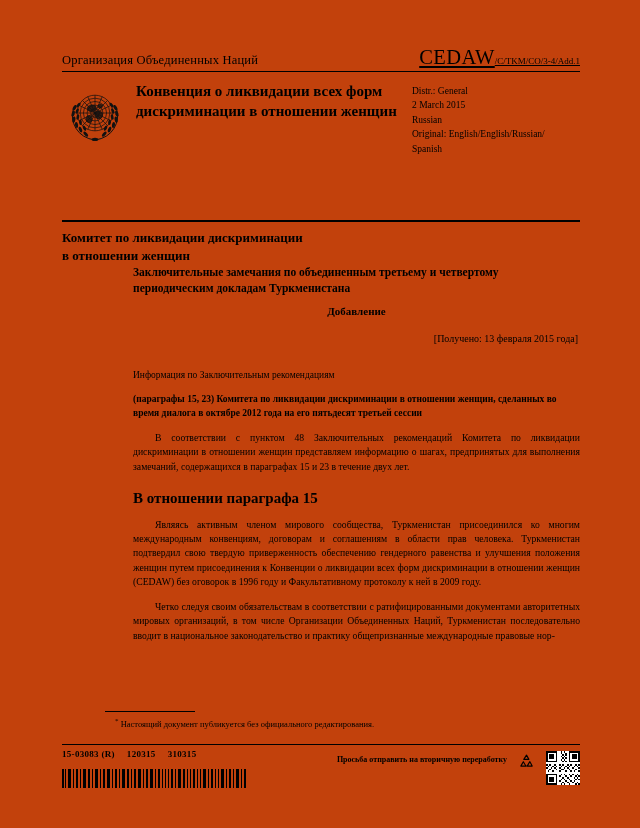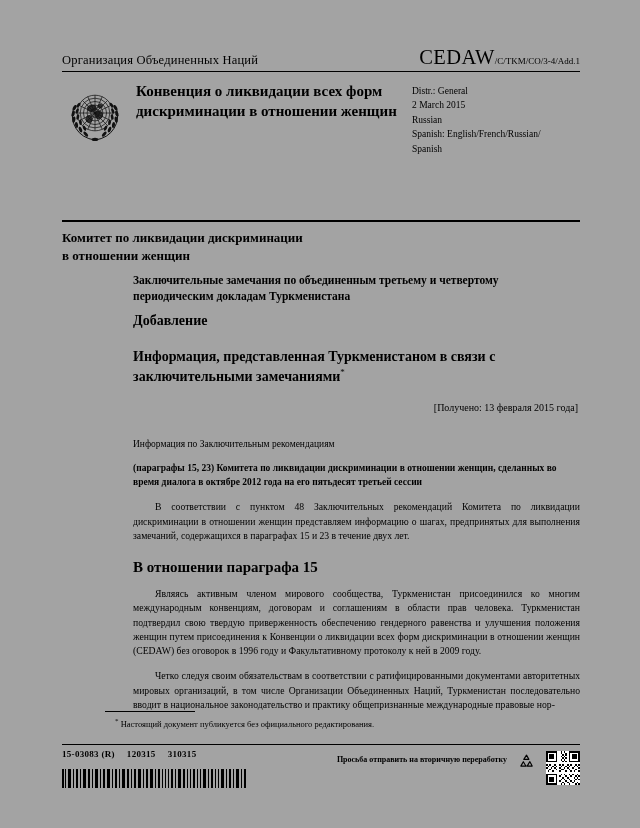--- a/index.html
+++ b/index.html
@@ -5,21 +5,21 @@
 <style>
   html, body {
     margin: 0;
     padding: 0;
     background: #ffffff;
   }
   .page {
     position: relative;
     width: 640px;
     height: 828px;
-    background: #a3a3a3;
+    background: #c2410c;
     color: #000000;
     font-family: "Liberation Serif", "DejaVu Serif", serif;
     overflow: hidden;
     box-sizing: border-box;
   }
 
   
   .masthead {
     position: absolute;
     left: 62px;
@@ -34,20 +34,21 @@
   }
   .org-name {
     font-size: 12.5px;
     letter-spacing: 0.2px;
     white-space: nowrap;
   }
   .symbol-wrap {
     display: flex;
     align-items: baseline;
     white-space: nowrap;
+    text-decoration: underline;
   }
   .symbol-main {
     font-size: 20.5px;
     letter-spacing: 0.4px;
   }
   .symbol-suffix {
     font-size: 9px;
     letter-spacing: 0px;
   }
   .rule-thin {
@@ -103,33 +104,34 @@
     width: 420px;
     font-size: 13px;
     font-weight: bold;
     line-height: 1.42;
   }
 
   
   .content {
     position: absolute;
     left: 133px;
-    top: 272px;
+    top: 264px;
     width: 447px;
   }
   .h-report {
     font-size: 11.5px;
     font-weight: bold;
     line-height: 1.42;
     margin: 0;
   }
   .h-addendum {
-    font-size: 14px;
+    font-size: 11px;
     font-weight: bold;
     margin: 8px 0 12px 0;
+    text-align: center;
   }
   .h-main {
     font-size: 14px;
     font-weight: bold;
     line-height: 1.38;
     margin: 18px 0 0 0;
   }
   .h-main .fnmark {
     font-size: 9px;
     vertical-align: super;
@@ -314,40 +316,39 @@
           </g>
         </svg>
       </div>
 
       <div class="conv-title">Конвенция о ликвидации всех форм дискриминации в отношении женщин</div>
 
       <div class="distr-cell">
         <div>Distr.: General</div>
         <div>2 March 2015</div>
         <div>Russian</div>
-        <div>Spanish: English/French/Russian/</div>
+        <div>Original: English/English/Russian/</div>
         <div>Spanish</div>
       </div>
     </div>
   </div>
 
   <div class="rule-thick"></div>
 
   <div class="committee">
     <div>Комитет по ликвидации дискриминации</div>
     <div>в отношении женщин</div>
   </div>
 
   <div class="content">
 
     <div class="h-report">Заключительные замечания по объединенным третьему и четвертому периодическим докладам Туркменистана</div>
 
     <div class="h-addendum">Добавление</div>
 
-    <div class="h-main"><span>Информация, представленная Туркменистаном в связи с заключительными замечаниями</span><span class="fnmark">*</span></div>
 
     <div class="received">[Получено: 13 февраля 2015 года]</div>
 
     <div class="sub-lead">Информация по Заключительным рекомендациям</div>
 
     <div class="sub-bold">(параграфы 15, 23) Комитета по ликвидации дискриминации в отношении женщин, сделанных во время диалога в октябре 2012 года на его пятьдесят третьей сессии</div>
 
     <p class="body">В соответствии с пунктом 48 Заключительных рекомендаций Комитета по ликвидации дискриминации в отношении женщин представляем информацию о шагах, предпринятых для выполнения замечаний, содержащихся в параграфах 15 и 23 в течение двух лет.</p>
 
     <div class="sec-head">В отношении параграфа 15</div>

